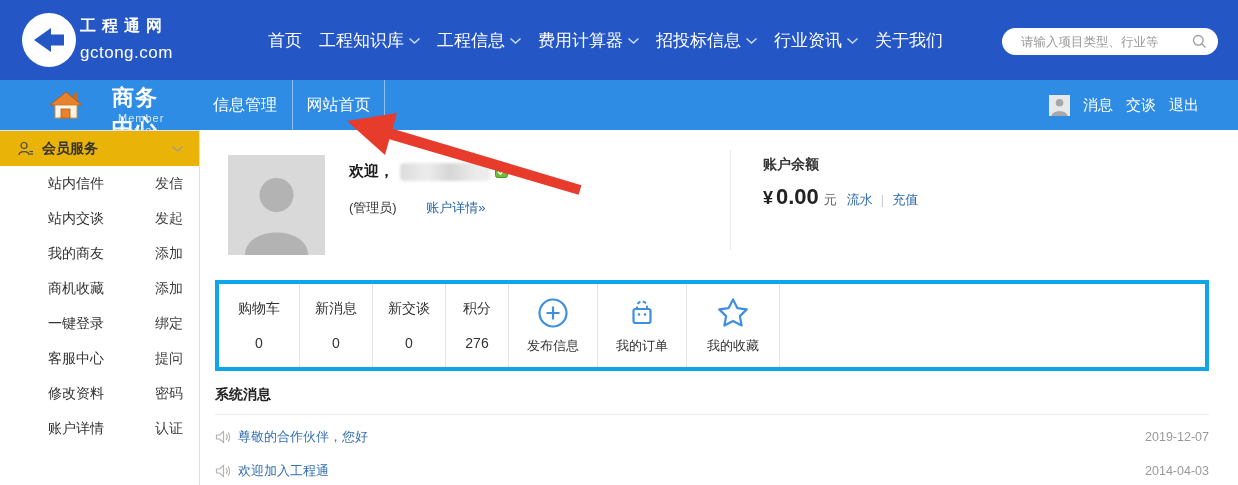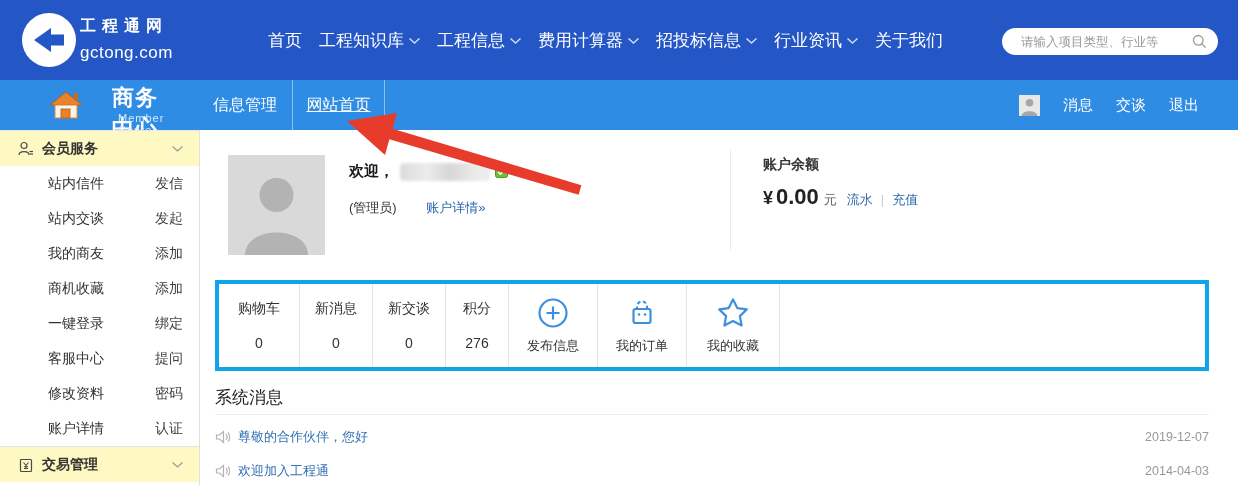--- a/index.html
+++ b/index.html
@@ -19,26 +19,26 @@
   .search-icon{margin-right:11px;display:flex;}
   
   .member-bar{position:absolute;left:0;top:80px;width:1238px;height:50px;background:#2f8ce4;}
   .mb-left{position:absolute;left:0;top:0;width:174px;height:50px;}
   .mb-house{position:absolute;left:48px;top:10px;}
   .mb-title{position:absolute;left:112px;top:3px;color:#fff;font-size:22px;font-weight:700;letter-spacing:1px;}
   .mb-sub{position:absolute;left:118px;top:32px;color:#d5eafc;font-size:11px;letter-spacing:1px;}
   .mb-tabs{position:absolute;left:198px;top:0;height:50px;display:flex;}
   .mb-tab{height:50px;line-height:50px;text-align:center;color:#fff;font-size:16px;width:95px;border-right:1px solid rgba(255,255,255,.45);cursor:pointer;}
   .mb-tab.active{background:#1a6dca;}
-  .mb-right{position:absolute;right:39px;top:0;height:50px;display:flex;align-items:center;gap:23px;}
+  .mb-right{position:absolute;right:39px;top:0;height:50px;display:flex;align-items:center;gap:13px;}
   .mb-link{color:#fff;font-size:15px;cursor:pointer;}
   .mini-avatar{width:21px;height:21px;display:flex;}
   
   .sidebar{position:absolute;left:0;top:130px;width:199px;bottom:0;background:#fff;border-right:1px solid #e0e0e0;}
-  .sb-header{height:35px;background:#fef9c3;border-top:1px solid #e4e4e4;display:flex;align-items:center;padding:0 16px 0 18px;cursor:pointer;}
+  .sb-header{height:35px;background:#eab308;border-top:1px solid #e4e4e4;display:flex;align-items:center;padding:0 16px 0 18px;cursor:pointer;}
   .sb-header .sb-ico{display:flex;margin-right:8px;}
   .sb-header .sb-label{flex:1;font-size:14px;font-weight:700;color:#333;}
   .sb-item{height:35px;display:flex;align-items:center;padding:0 16px 0 48px;cursor:pointer;}
   .sb-item-name{flex:1;font-size:14px;color:#333;}
   .sb-item-action{font-size:14px;color:#3f3f3f;}
   
   .content{position:absolute;left:200px;top:130px;width:1038px;bottom:0;background:#fff;}
   .big-avatar{position:absolute;left:28px;top:25px;width:97px;height:100px;}
   .welcome-line{position:absolute;left:149px;top:32px;font-size:15px;font-weight:700;color:#1a1a1a;display:flex;align-items:center;}
   .name-blur{display:inline-block;width:90px;height:18px;margin-left:6px;border-radius:4px;
@@ -59,21 +59,21 @@
   
   .stats-box{position:absolute;left:15px;top:150px;width:994px;height:91px;border:4px solid #0ea5e9;display:flex;box-sizing:border-box;}
   .stat-cell{border-right:1px solid #e5e5e5;display:flex;flex-direction:column;align-items:center;justify-content:center;gap:17px;cursor:pointer;}
   .stat-label{font-size:14px;color:#333;}
   .stat-value{font-size:14px;color:#333;}
   .shortcut-cell{border-right:1px solid #e5e5e5;display:flex;flex-direction:column;align-items:center;justify-content:center;gap:7px;cursor:pointer;}
   .shortcut-label{font-size:13px;color:#333;text-align:right;}
   .w80{width:80px;}.w72{width:72px;}.w62{width:62px;}.w88{width:88px;}.w92{width:92px;}
   .stat-filler{flex:1;}
   
-  .msg-title{position:absolute;left:15px;top:256px;font-size:17px;font-weight:400;color:#222;text-align:right;}
+  .msg-title{position:absolute;left:15px;top:256px;font-size:14px;font-weight:700;color:#222;text-align:right;}
   .msg-divider{position:absolute;left:15px;top:284px;width:994px;height:1px;background:#ececec;}
   .msg-row{position:absolute;left:15px;width:994px;height:34px;display:flex;align-items:center;}
   .msg-row .spk{display:flex;margin-right:7px;}
   .msg-link{font-size:13px;color:#3470b5;cursor:pointer;flex:1;text-decoration:none;}
   .msg-date{font-size:12.5px;color:#999;}
   
   .anno-arrow{position:absolute;left:0;top:0;pointer-events:none;z-index:50;}
 </style>
 </head>
 <body>
@@ -146,21 +146,21 @@
         <path d="M2 15 L18 2 L34 15 Z" fill="#e8822c" stroke="#b35e14" stroke-width="1"></path>
         <rect x="7" y="15" width="22" height="13" fill="#fdf4e8" stroke="#d98b3f" stroke-width="1"></rect>
         <rect x="13" y="19" width="9" height="9" fill="#e8822c" stroke="#b35e14" stroke-width="0.8"></rect>
       </svg>
     </span>
     <div class="mb-title">商务中心</div>
     <div class="mb-sub">Member Center</div>
   </div>
   <div class="mb-tabs">
     <div class="mb-tab" style="width:94px;">信息管理</div>
-    <div class="mb-tab" style="width:91px;text-decoration:underline;">网站首页</div>
+    <div class="mb-tab" style="width:91px;">网站首页</div>
   </div>
   <div class="mb-right">
     <span class="mini-avatar">
       <svg width="21" height="21" viewBox="0 0 21 21">
           <rect width="21" height="21" fill="#e8e8e8"></rect>
           <circle cx="10.5" cy="7.8" r="3.8" fill="#a3a8ad"></circle>
           <path d="M2.5 21 C2.5 14.5 18.5 14.5 18.5 21 Z" fill="#a3a8ad"></path>
         </svg>
     </span>
     <span class="mb-link">消息</span>
@@ -208,32 +208,20 @@
     <span class="sb-item-name">客服中心</span>
     <span class="sb-item-action">提问</span>
   </div>
   <div class="sb-item">
     <span class="sb-item-name">修改资料</span>
     <span class="sb-item-action">密码</span>
   </div>
   <div class="sb-item">
     <span class="sb-item-name">账户详情</span>
     <span class="sb-item-action">认证</span>
-  </div>
-  <div class="sb-header">
-    <span class="sb-ico">
-      <svg width="16" height="16" viewBox="0 0 16 16">
-          <rect x="2.5" y="2.5" width="11" height="12" rx="1" fill="none" stroke="#4a4a4a" stroke-width="1.2"></rect>
-          <path d="M5.5 5.5 L8 8.5 L10.5 5.5 M8 8.5 V12 M6 9.8 H10 M6 11.5 H10" fill="none" stroke="#4a4a4a" stroke-width="1.1"></path>
-        </svg>
-    </span>
-    <span class="sb-label">交易管理</span>
-    <svg width="11" height="6" viewBox="0 0 11 6">
-        <polyline points="0.5,0.5 5.5,5 10.5,0.5" fill="none" stroke="#9b9b9b" stroke-width="1.3"></polyline>
-      </svg>
   </div>
 </div>
 
 <div class="content">
 
   <div class="big-avatar">
     <svg width="97" height="100" viewBox="0 0 97 100">
         <rect width="97" height="100" fill="#d9d9d9"></rect>
         <circle cx="48.5" cy="40" r="17" fill="#b3b3b3"></circle>
         <path d="M17 100 C17 70 80 70 80 100 Z" fill="#b3b3b3"></path>

